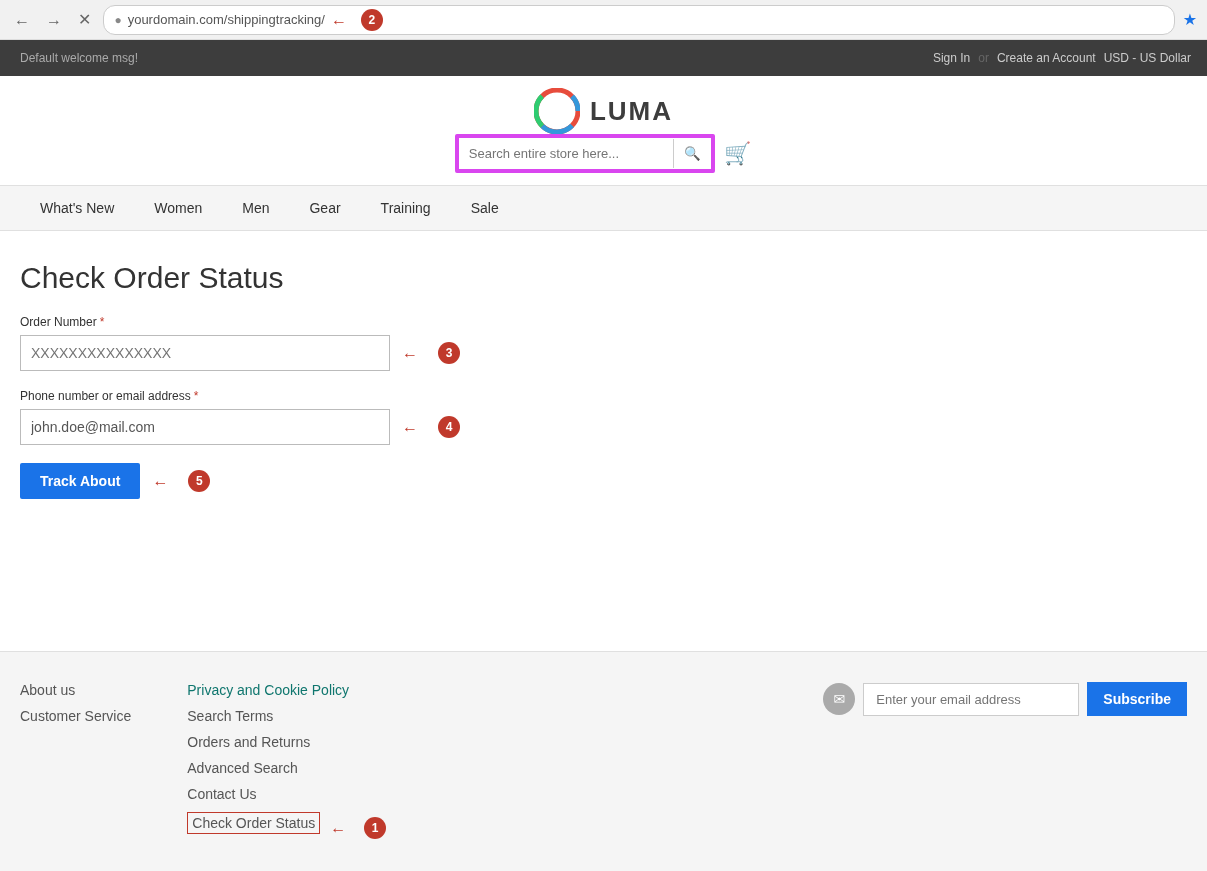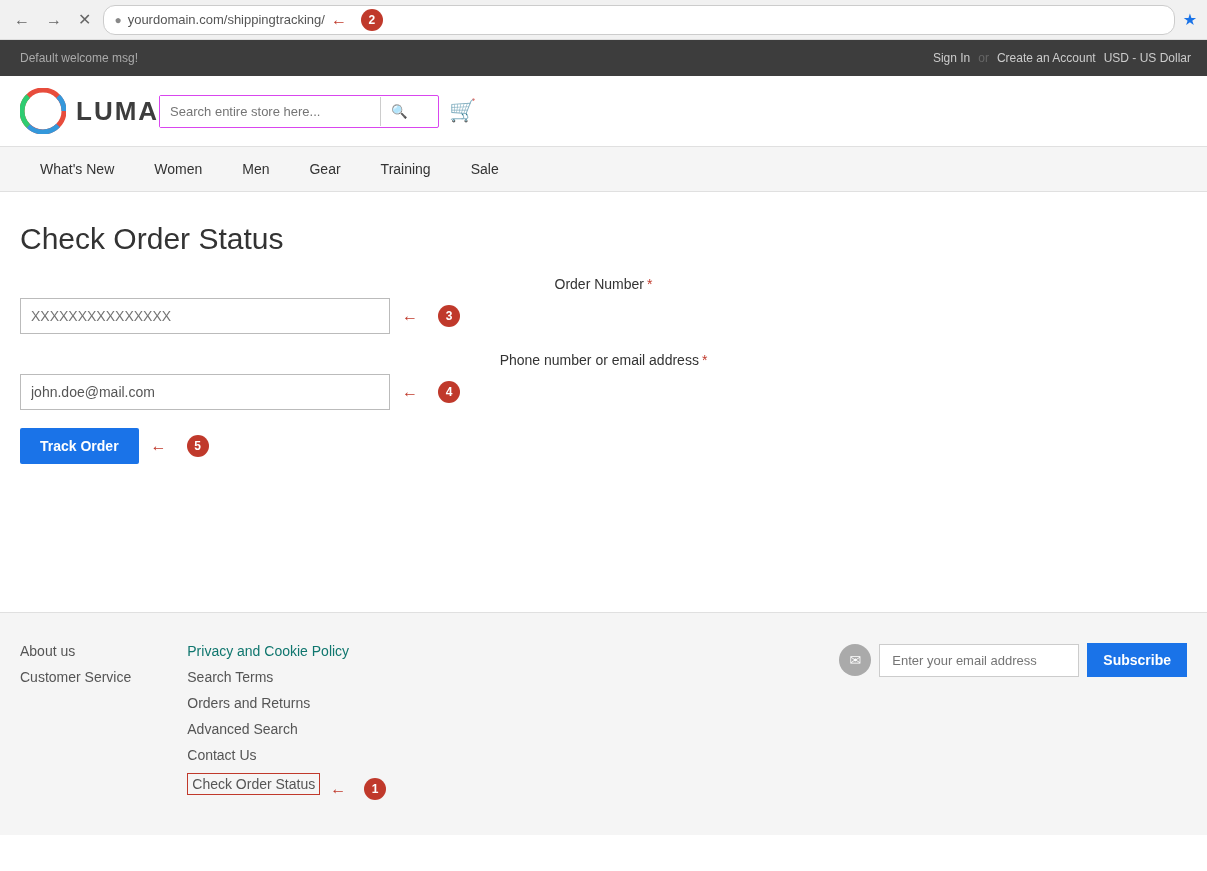--- a/index.html
+++ b/index.html
@@ -73,39 +73,41 @@
       font-size: 16px;
       font-weight: bold;
     }
     .bookmark-icon { color: #1a73e8; font-size: 16px; margin-left: auto; }
 
     
     .site-header {
       padding: 12px 20px;
       display: flex;
       align-items: center;
+      justify-content: space-between;
       border-bottom: 1px solid #e0e0e0;
+      flex-direction: column;
     }
     .logo { display: flex; align-items: center; gap: 10px; }
     .logo-circle {
       width: 46px;
       height: 46px;
     }
     .logo-text {
       font-size: 26px;
       font-weight: bold;
       color: #3d3d3d;
       letter-spacing: 2px;
     }
     .search-bar {
       display: flex;
       align-items: center;
-      border: 1px solid #d946ef;
+      border: 4px solid #d946ef;
       border-radius: 2px;
-      width: 280px;
+      width: 260px;
     }
     .search-input {
       border: none;
       outline: none;
       padding: 8px 10px;
       font-size: 13px;
       color: #999;
       width: 220px;
     }
     .search-btn {
@@ -150,24 +152,23 @@
     }
     .description {
       font-size: 14px;
       color: #555;
       margin-bottom: 24px;
     }
     .description .highlight { color: #2874a6; }
     .form-group { margin-bottom: 18px; }
     .form-label {
       display: block;
-      font-size: 14px;
+      font-size: 12px;
       color: #333;
       margin-bottom: 6px;
-      text-align: center;
     }
     .required { color: #c0392b; margin-left: 3px; }
     .form-input {
       width: 370px;
       padding: 9px 10px;
       border: 1px solid #bbb;
       font-size: 14px;
       color: #555;
       outline: none;
     }
@@ -225,21 +226,21 @@
       align-items: center;
       justify-content: center;
       color: #fff;
       font-size: 14px;
       flex-shrink: 0;
     }
     .newsletter-input {
       border: 1px solid #ccc;
       padding: 8px 12px;
       font-size: 13px;
-      width: 200px;
+      width: 216px;
       outline: none;
     }
     .subscribe-btn {
       background: #1a73e8;
       color: #fff;
       border: none;
       padding: 9px 16px;
       font-size: 14px;
       font-weight: bold;
       cursor: pointer;
@@ -320,21 +321,21 @@
       <span>Phone number or email address</span><span class="required">*</span>
     </label>
     <div class="input-row">
       <input class="form-input" type="text" value="john.doe@mail.com" placeholder="john.doe@mail.com" style="">
       <span class="arrow-left">←</span>
       <span class="annotation-badge">4</span>
     </div>
   </div>
 
   <div class="input-row">
-    <button class="track-btn">Track Order</button>
+    <button class="track-btn">Track About</button>
     <span class="arrow-left">←</span>
     <span class="annotation-badge">5</span>
   </div>
 </div>
 
 <footer class="site-footer">
   <div class="footer-col">
     <a class="footer-link">About us</a>
     <a class="footer-link">Customer Service</a>
   </div>

